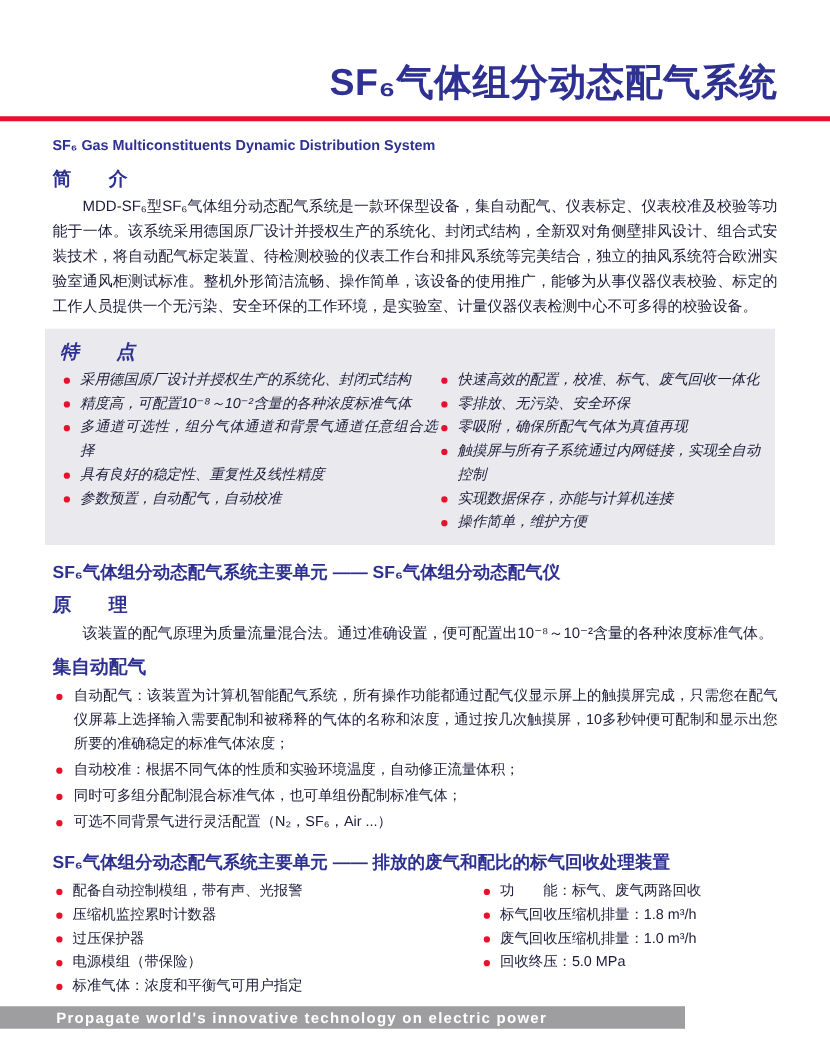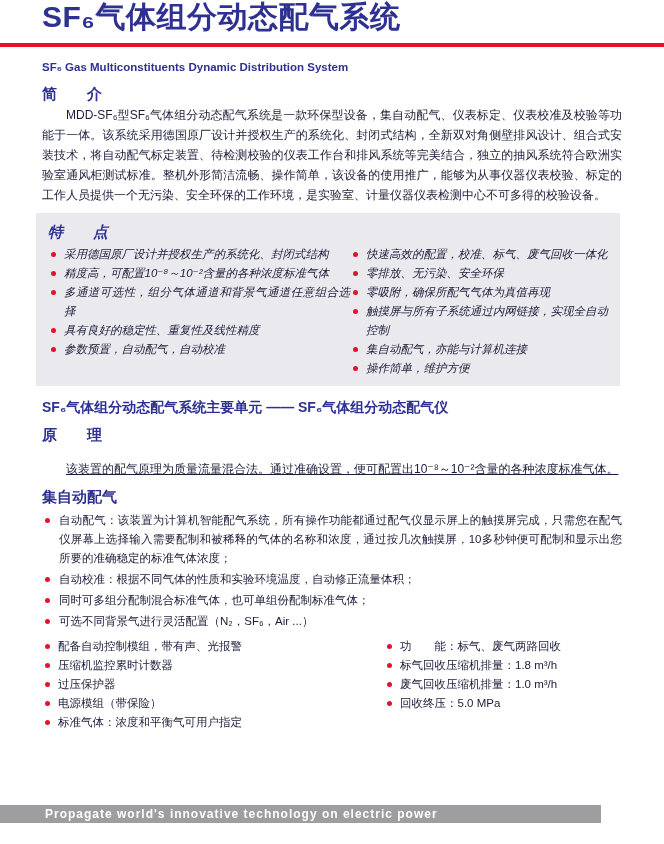--- a/index.html
+++ b/index.html
@@ -9,24 +9,26 @@
     width:664px; height:844px;
     margin:0 auto;
     background:#fff;
     font-family:"Liberation Sans","DejaVu Sans",sans-serif;
     color:#1c1c3a;
     overflow:hidden;
   }
   .content { padding:0 42px; }
 
   .title {
+    padding-top:50px;
     font-size:30px; line-height:34px;
     font-weight:bold;
     color:var(--accent-blue,#2e3192);
     letter-spacing:0.5px;
+    text-align:right;
   }
   .red-rule {
     margin-top:9px;
     height:4px; width:664px;
     background:var(--accent-red,#e8112d);
   }
   .subtitle {
     margin-top:13px;
     font-size:11.5px; line-height:14px;
     font-weight:bold;
@@ -73,21 +75,21 @@
     background:var(--accent-red,#e60012);
   }
 
   .section-heading {
     margin-top:12px;
     font-size:14px; line-height:18px;
     font-weight:bold;
     color:var(--accent-blue,#2e3192);
   }
   .h2.principle { margin-top:10px; }
-  .para.principle { margin-top:16px; line-height:19px;text-decoration:underline; }
+  .para.principle { margin-top:3px; line-height:19px; }
   .h2.functions { margin-top:9px; }
 
   ul.functions-list { list-style:none; margin-top:5px; }
   ul.functions-list li {
     position:relative;
     padding-left:17px;
     font-size:11.5px; line-height:19px;
     margin-bottom:2px;
     text-align:justify;
   }
@@ -96,21 +98,21 @@
     width:5px; height:5px; border-radius:50%;
     background:var(--accent-red,#e60012);
   }
 
   .recovery-cols { display:flex; margin-top:6px; }
   .recovery-cols .col-left { width:330px; }
   .recovery-cols .col-right { flex:1; padding-left:12px; }
 
   .footer-bar {
     position:absolute; left:0; top:805px;
-    width:601px; height:18px;
+    width:548px; height:18px;
     background:var(--footer-gray,#9e9ea0);
     display:flex; align-items:center;
   }
   .footer-bar .footer-text {
     margin-left:45px;
     font-size:12px; font-weight:bold;
     letter-spacing:1px;
     color:#ffffff;
     white-space:nowrap;
   }
@@ -140,39 +142,40 @@
           <li><span class="bullet"></span><span>精度高，可配置10⁻⁸～10⁻²含量的各种浓度标准气体</span></li>
           <li><span class="bullet"></span><span>多通道可选性，组分气体通道和背景气通道任意组合选择</span></li>
           <li><span class="bullet"></span><span>具有良好的稳定性、重复性及线性精度</span></li>
           <li><span class="bullet"></span><span>参数预置，自动配气，自动校准</span></li>
         </ul>
         <ul class="blist col-right">
           <li><span class="bullet"></span><span>快速高效的配置，校准、标气、废气回收一体化</span></li>
           <li><span class="bullet"></span><span>零排放、无污染、安全环保</span></li>
           <li><span class="bullet"></span><span>零吸附，确保所配气气体为真值再现</span></li>
           <li><span class="bullet"></span><span>触摸屏与所有子系统通过内网链接，实现全自动控制</span></li>
-          <li><span class="bullet"></span><span>集自动配气，亦能与计算机连接</span></li>
+          <li><span class="bullet"></span><span>实现数据保存，亦能与计算机连接</span></li>
           <li><span class="bullet"></span><span>操作简单，维护方便</span></li>
         </ul>
       </div>
     </div>
 
     <h3 class="section-heading">SF₆气体组分动态配气系统主要单元 —— SF₆气体组分动态配气仪</h3>
 
     <h2 class="h2 principle">原　　理</h2>
     <p class="para indent principle">该装置的配气原理为质量流量混合法。通过准确设置，便可配置出10⁻⁸～10⁻²含量的各种浓度标准气体。</p>
 
     <h2 class="h2 functions">集自动配气</h2>
     <ul class="functions-list">
       <li><span class="bullet"></span><span>自动配气：该装置为计算机智能配气系统，所有操作功能都通过配气仪显示屏上的触摸屏完成，只需您在配气仪屏幕上选择输入需要配制和被稀释的气体的名称和浓度，通过按几次触摸屏，10多秒钟便可配制和显示出您所要的准确稳定的标准气体浓度；</span></li>
       <li><span class="bullet"></span><span>自动校准：根据不同气体的性质和实验环境温度，自动修正流量体积；</span></li>
       <li><span class="bullet"></span><span>同时可多组分配制混合标准气体，也可单组份配制标准气体；</span></li>
       <li><span class="bullet"></span><span>可选不同背景气进行灵活配置（N₂，SF₆，Air ...）</span></li>
     </ul>
 
+    <h3 class="section-heading">SF₆气体组分动态配气系统主要单元 —— 排放的废气和配比的标气回收处理装置</h3>
 
     <div class="recovery-cols">
       <ul class="blist col-left">
         <li><span class="bullet"></span><span>配备自动控制模组，带有声、光报警</span></li>
         <li><span class="bullet"></span><span>压缩机监控累时计数器</span></li>
         <li><span class="bullet"></span><span>过压保护器</span></li>
         <li><span class="bullet"></span><span>电源模组（带保险）</span></li>
         <li><span class="bullet"></span><span>标准气体：浓度和平衡气可用户指定</span></li>
       </ul>
       <ul class="blist col-right">

